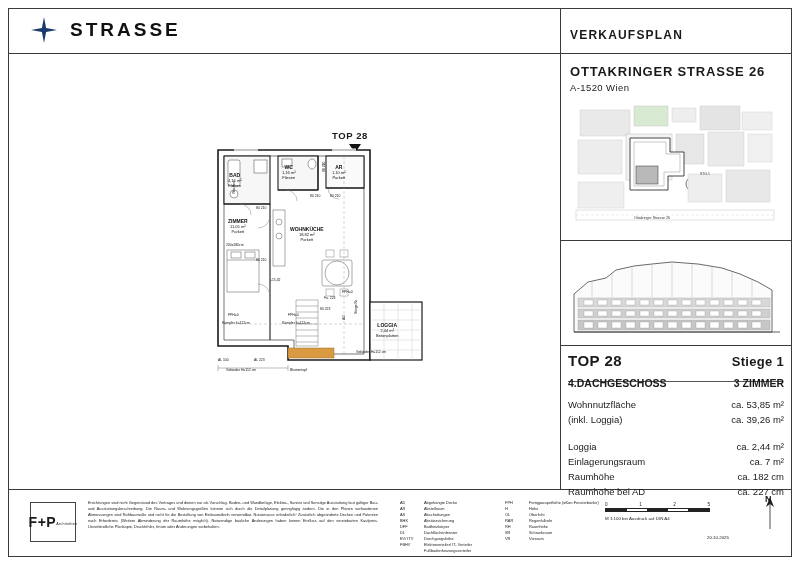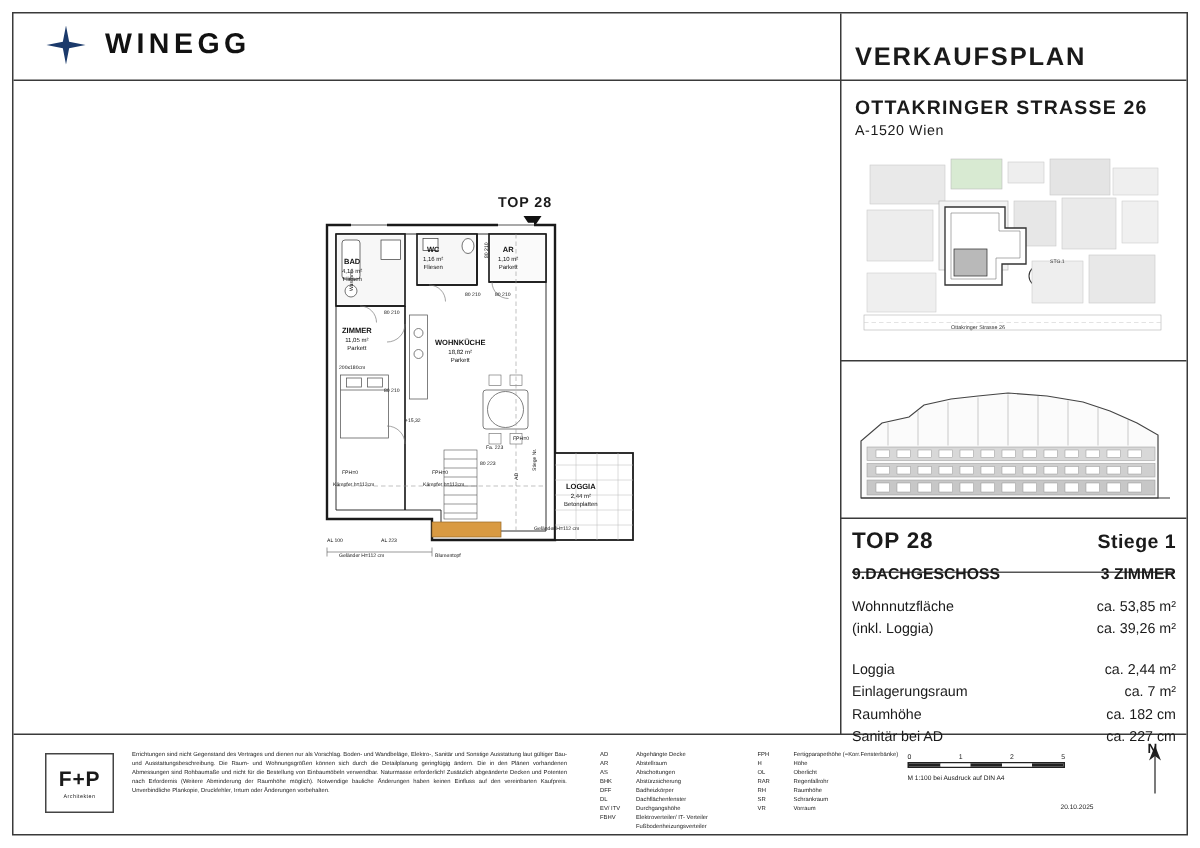--- a/index.html
+++ b/index.html
@@ -100,21 +100,21 @@
     font-size: 19px;
     letter-spacing: 3px;
     font-weight: bold;
     color: #111;
   }
 
   
   .verkaufsplan {
     position: absolute;
     left: 570px; top: 28px;
-    font-size: 17px;
+    font-size: 12px;
     font-weight: bold;
     letter-spacing: 1.2px;
   }
   .addr1 {
     position: absolute;
     left: 570px; top: 64px;
     font-size: 13px;
     font-weight: bold;
     letter-spacing: 0.8px;
   }
@@ -194,21 +194,21 @@
   .gap { height: 12px; }
 
   
   .fp-logo {
     position: absolute;
     left: 30px; top: 502px;
     width: 46px; height: 40px;
     border: 1px solid #444;
     box-sizing: border-box;
     display: flex;
-    flex-direction: column;
+    flex-direction: row;
     align-items: center;
     justify-content: center;
   }
   .fp-logo .fp-main {
     font-size: 14px;
     font-weight: bold;
     letter-spacing: 0.5px;
     line-height: 1;
   }
   .fp-logo .fp-sub {
@@ -339,21 +339,21 @@
   <div class="divider-h-logoline"></div>
   <div class="divider-h-site"></div>
   <div class="divider-h-elev"></div>
 
   <div class="logo-wrap">
     <span class="logo-star">
       <svg width="28" height="28" viewBox="0 0 28 28">
         <path d="M14 1 L16.1 11.9 L27 14 L16.1 16.1 L14 27 L11.9 16.1 L1 14 L11.9 11.9 Z" fill="#1b3a6b"></path>
       </svg>
     </span>
-    <span class="logo-text">WINEGG</span>
+    <span class="logo-text">STRASSE</span>
   </div>
 
   <div class="verkaufsplan">VERKAUFSPLAN</div>
   <div class="addr1">OTTAKRINGER STRASSE 26</div>
   <div class="addr2">A-1520 Wien</div>
 
   <div class="siteplan">
     <svg width="206" height="124" viewBox="0 0 206 124">
 
       <rect x="8" y="6" width="50" height="26" fill="#e9e9e9" stroke="#c9c9c9" stroke-width="0.4"></rect>
@@ -453,21 +453,21 @@
     </svg>
   </div>
 
   <div class="divider-h-topinfo"></div>
   <div class="topblock">
     <div class="row">
       <span class="top-title">TOP 28</span>
       <span class="stiege">Stiege 1</span>
     </div>
     <div class="sub-row">
-      <span class="sub-left">9.DACHGESCHOSS</span>
+      <span class="sub-left">4.DACHGESCHOSS</span>
       <span class="sub-right">3 ZIMMER</span>
     </div>
     <div class="area-row first">
       <span>Wohnnutzfläche</span>
       <span>ca. 53,85 m²</span>
     </div>
     <div class="area-row">
       <span>(inkl. Loggia)</span>
       <span>ca. 39,26 m²</span>
     </div>
@@ -478,21 +478,21 @@
     </div>
     <div class="area-row">
       <span>Einlagerungsraum</span>
       <span>ca. 7 m²</span>
     </div>
     <div class="area-row">
       <span>Raumhöhe</span>
       <span>ca. 182 cm</span>
     </div>
     <div class="area-row">
-      <span>Sanitär bei AD</span>
+      <span>Raumhöhe bei AD</span>
       <span>ca. 227 cm</span>
     </div>
   </div>
 
   <div class="top28-label">TOP 28</div>
   <div class="tri-marker"></div>
 
   <div class="plan">
     <svg width="320" height="300" viewBox="0 0 320 300">
 

